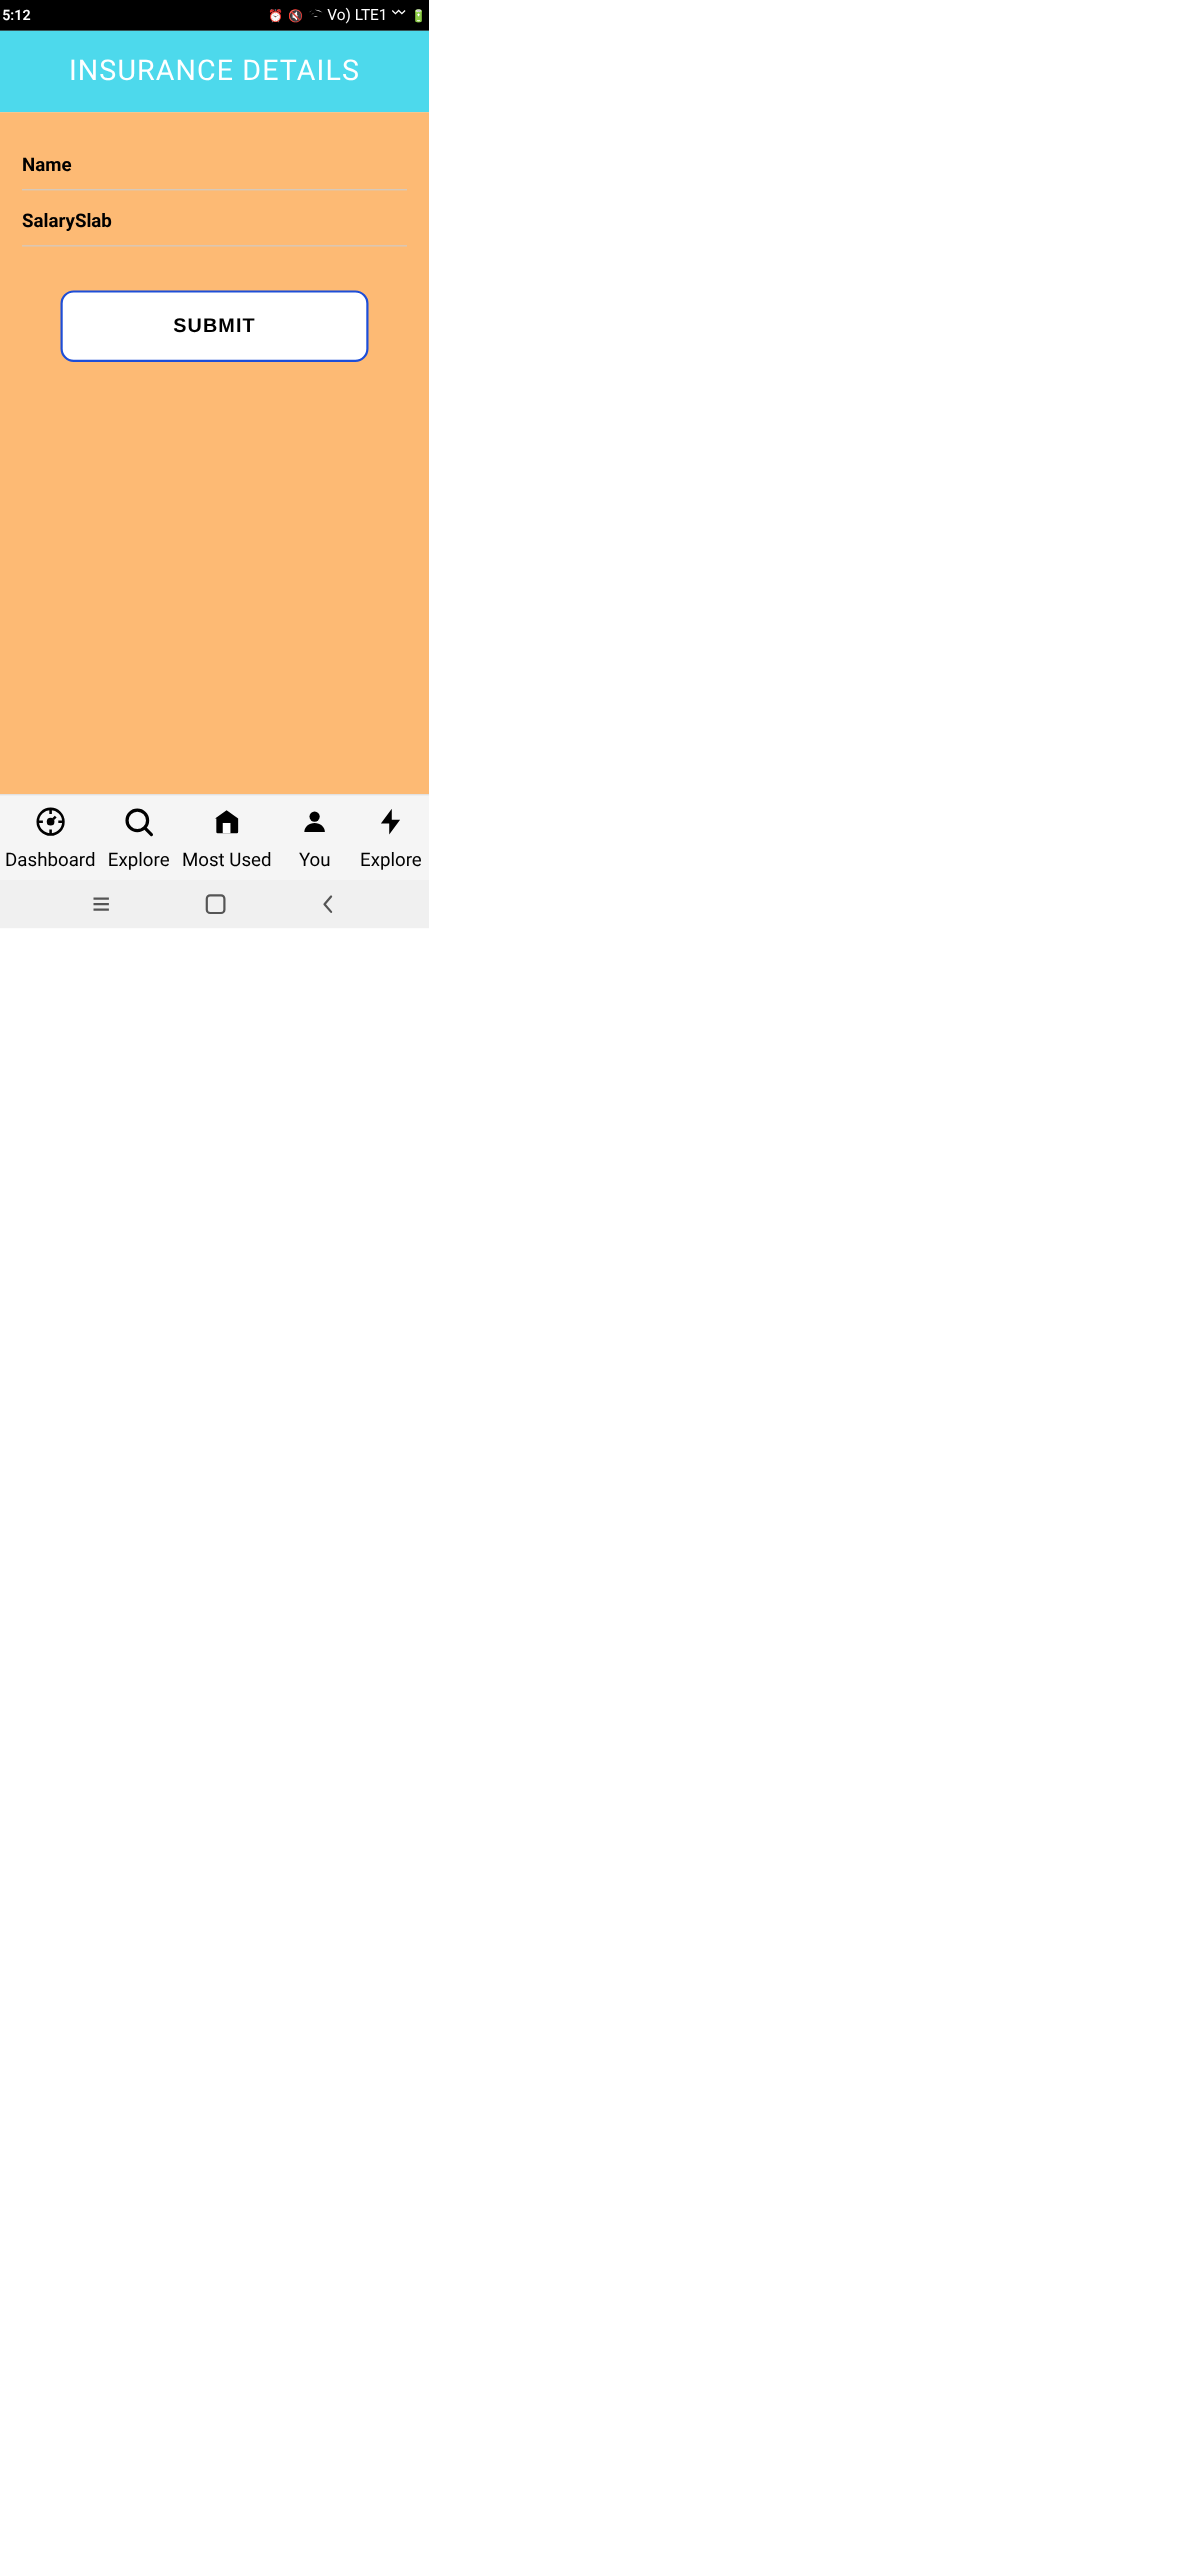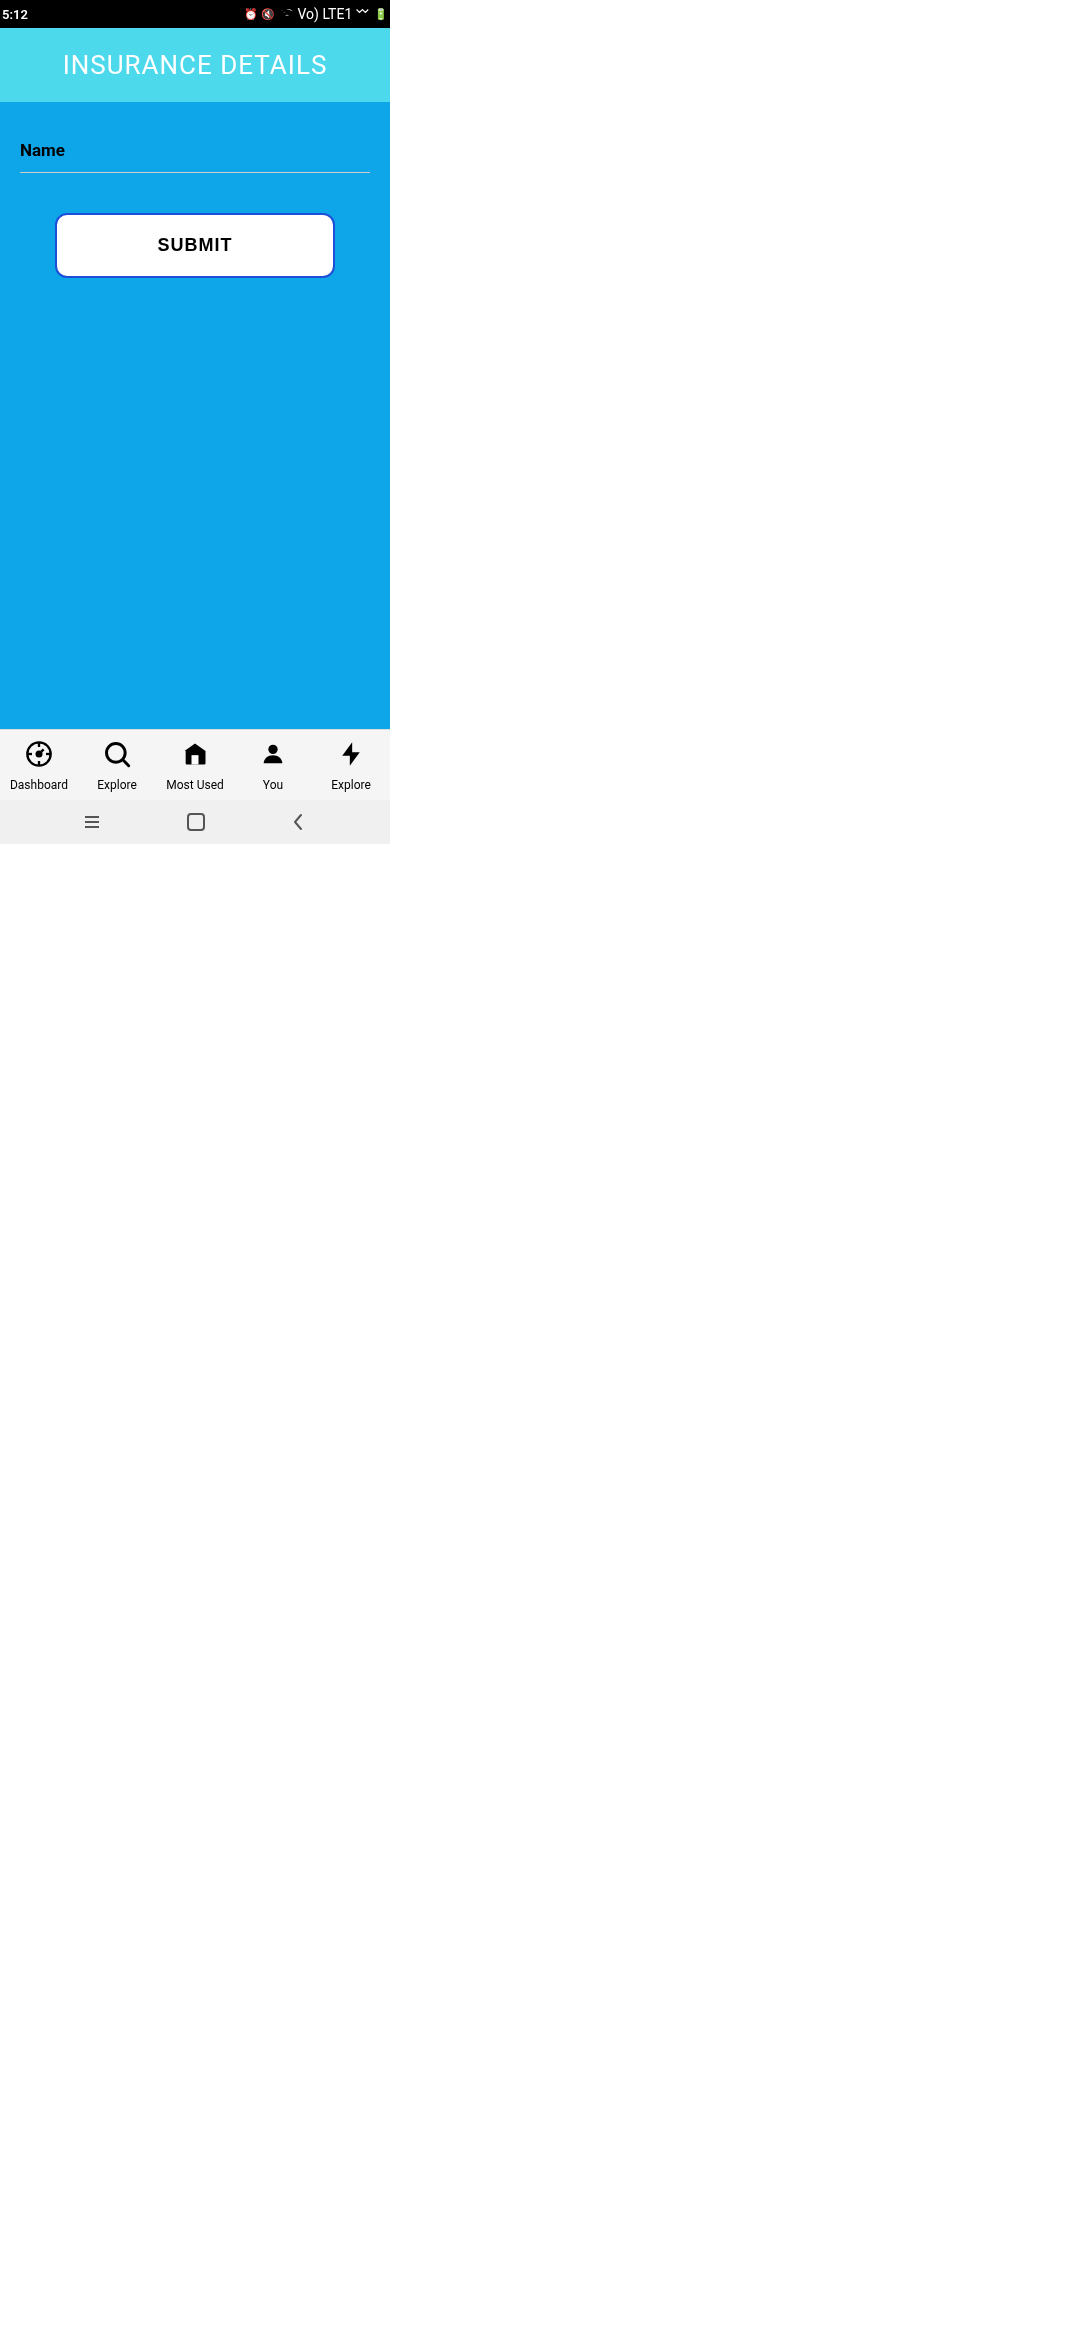--- a/index.html
+++ b/index.html
@@ -59,21 +59,21 @@
     .header-title {
       color: #fff;
       font-size: 26px;
       font-weight: 400;
       letter-spacing: 1px;
     }
 
     
     .content {
       flex: 1;
-      background: #0ea5e9;
+      background: #fdba74;
       padding: 20px 20px 0 20px;
       overflow-y: auto;
     }
 
     .form-field {
       margin-bottom: 0;
     }
 
     .field-label {
       font-size: 17px;
@@ -124,21 +124,21 @@
       cursor: pointer;
       min-width: 60px;
     }
 
     .nav-icon {
       font-size: 26px;
       color: #000;
     }
 
     .nav-label {
-      font-size: 12px;
+      font-size: 17px;
       color: #000;
       font-weight: 400;
     }
 
     
     .system-nav {
       background: #f0f0f0;
       display: flex;
       align-items: center;
       justify-content: space-around;
@@ -190,20 +190,24 @@
 </div>
 
 <div class="content">
 
   <div class="form-field">
     <label class="field-label">Name</label>
     <div class="field-divider"></div>
   </div>
 
 
+  <div class="form-field">
+    <label class="field-label">SalarySlab</label>
+    <div class="field-divider"></div>
+  </div>
 
   <button class="submit-btn">SUBMIT</button>
 
 </div>
 
 <nav class="bottom-nav">
 
   <div class="nav-item">
     <div class="nav-icon">
       <svg class="icon-svg" viewBox="0 0 24 24" xmlns="http://www.w3.org/2000/svg">

